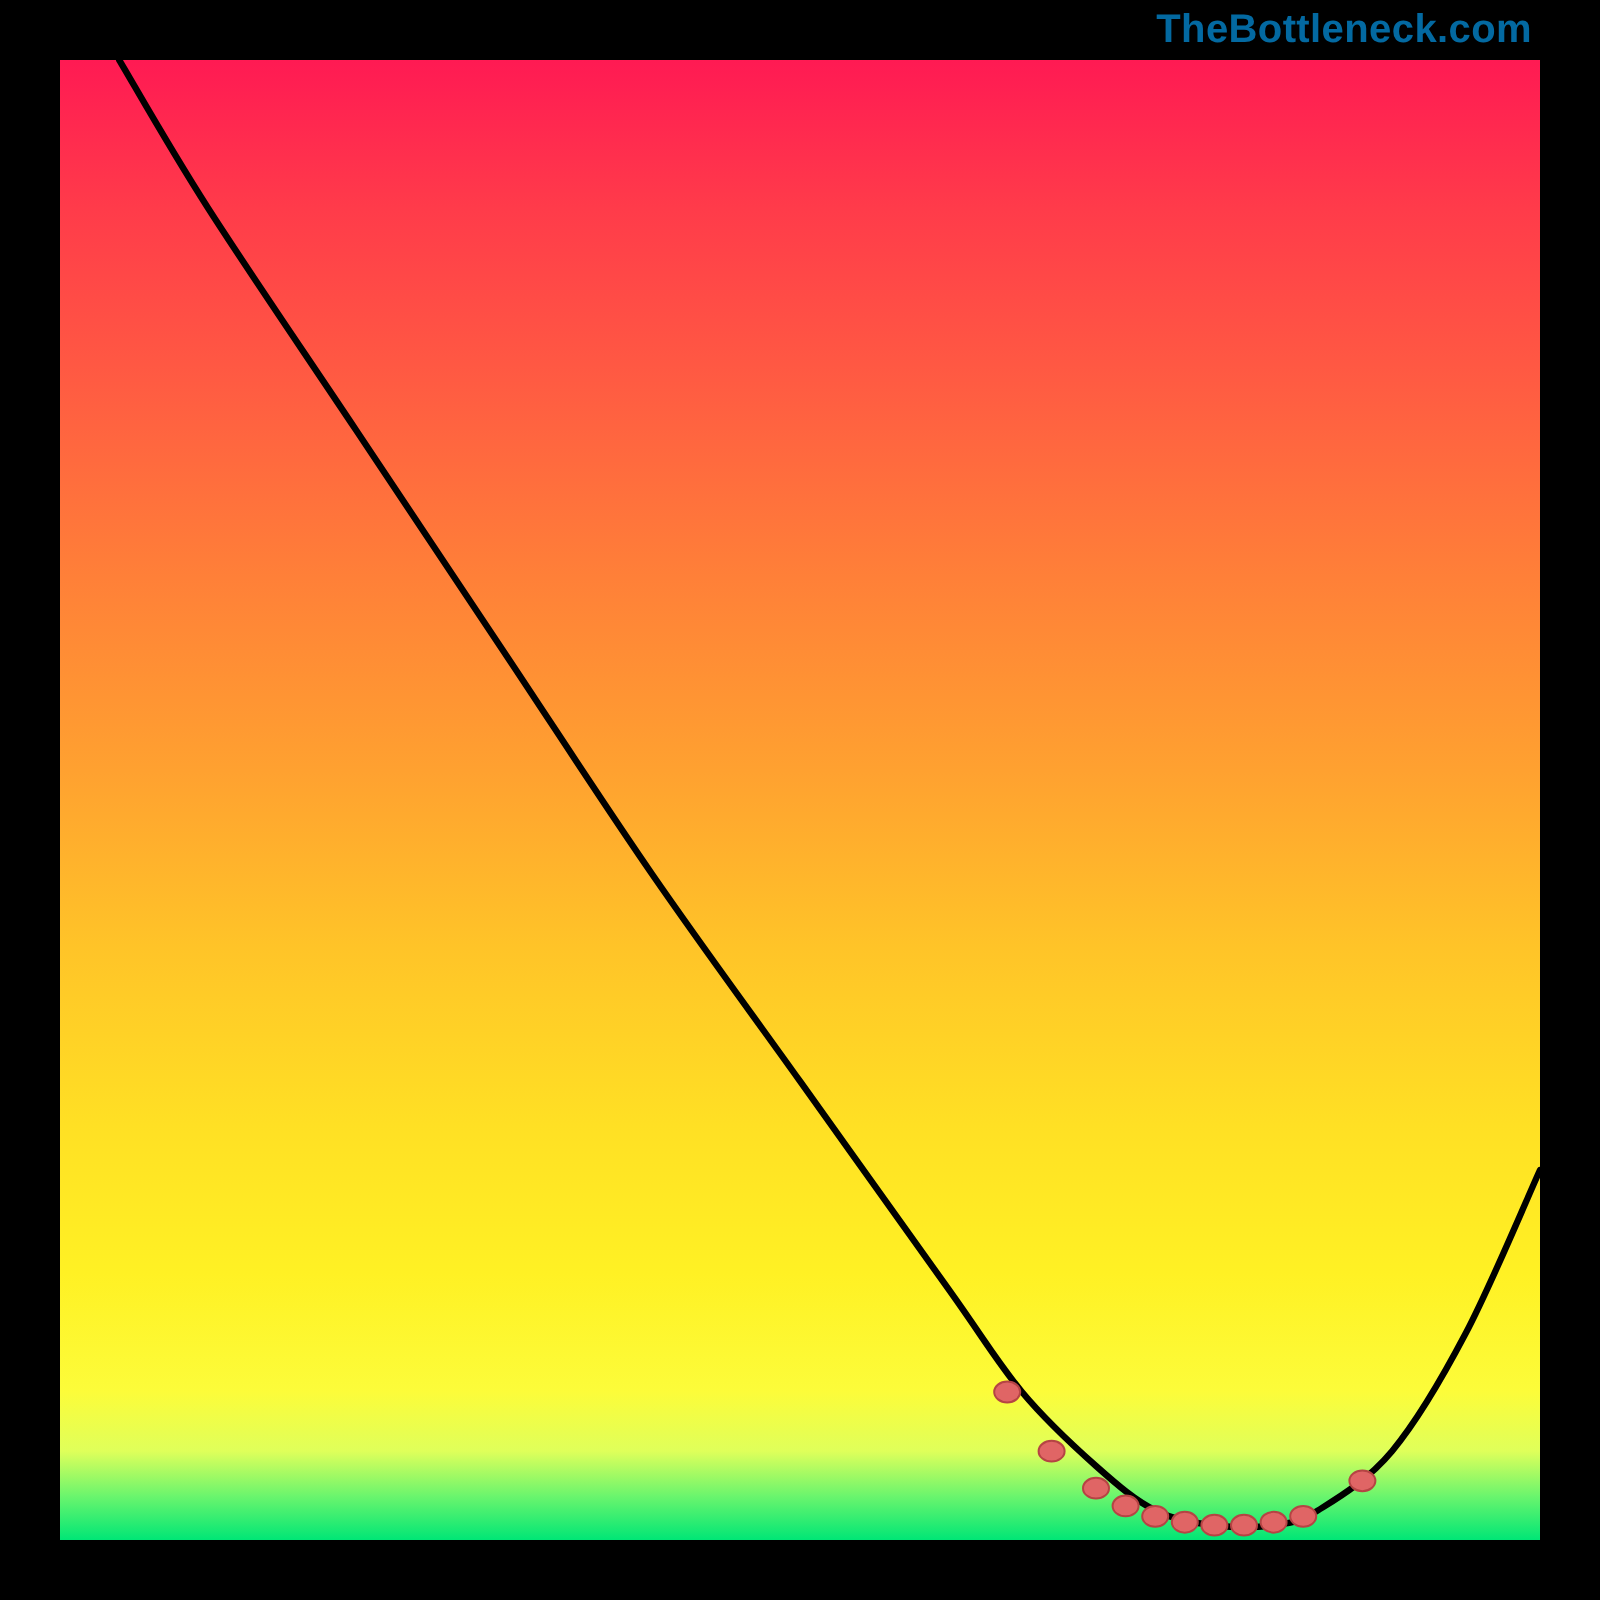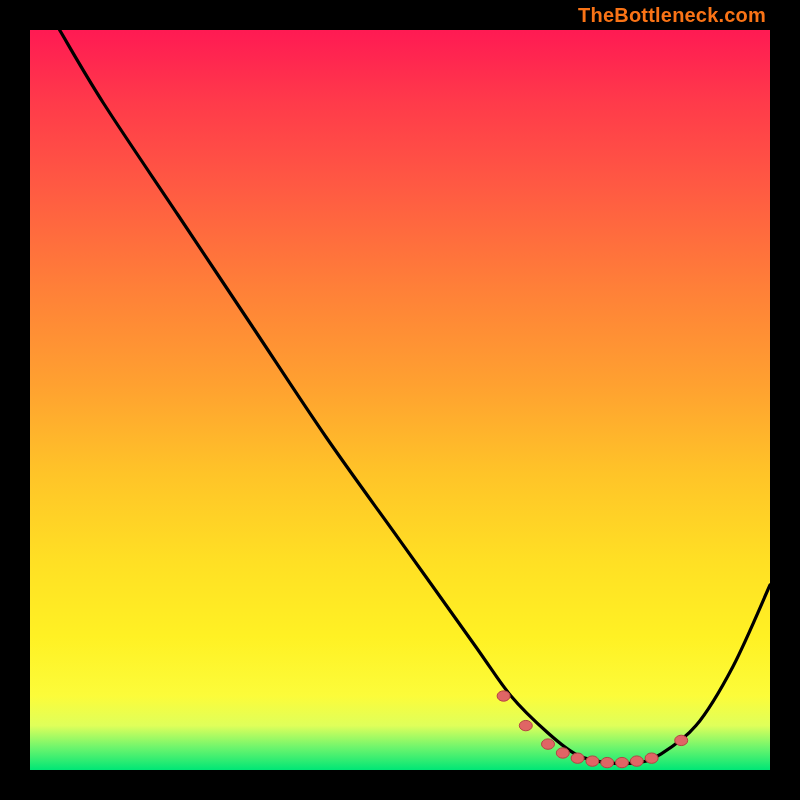--- a/index.html
+++ b/index.html
@@ -49,21 +49,21 @@
       #00e676 100%
     );
   }
   .attribution {
     position: absolute;
     top: 4px;
     right: 34px;
     font-family: -apple-system, BlinkMacSystemFont, "Segoe UI", Arial, sans-serif;
     font-size: 20px;
     font-weight: 600;
-    color: #f97316;
+    color: #0369a1;
     letter-spacing: 0.2px;
   }
   svg.curve {
     position: absolute;
     left: 0;
     top: 0;
   }
 </style>
 </head>
 <body>

